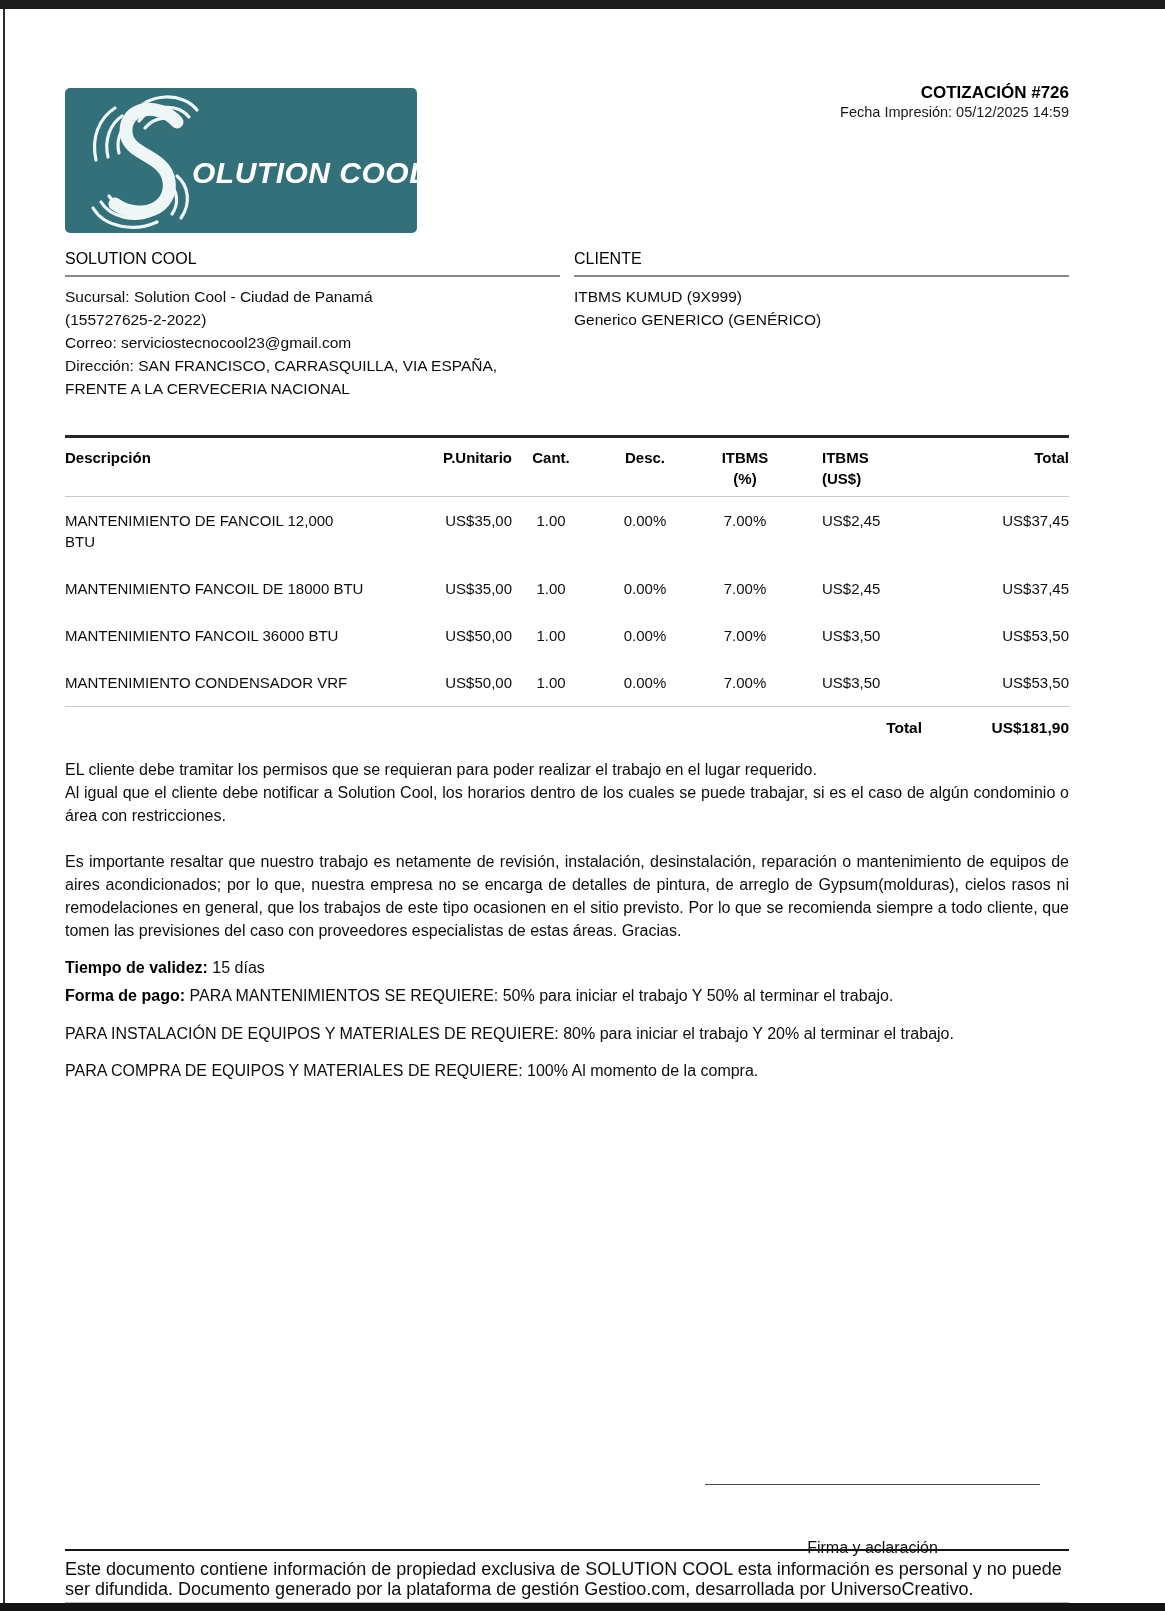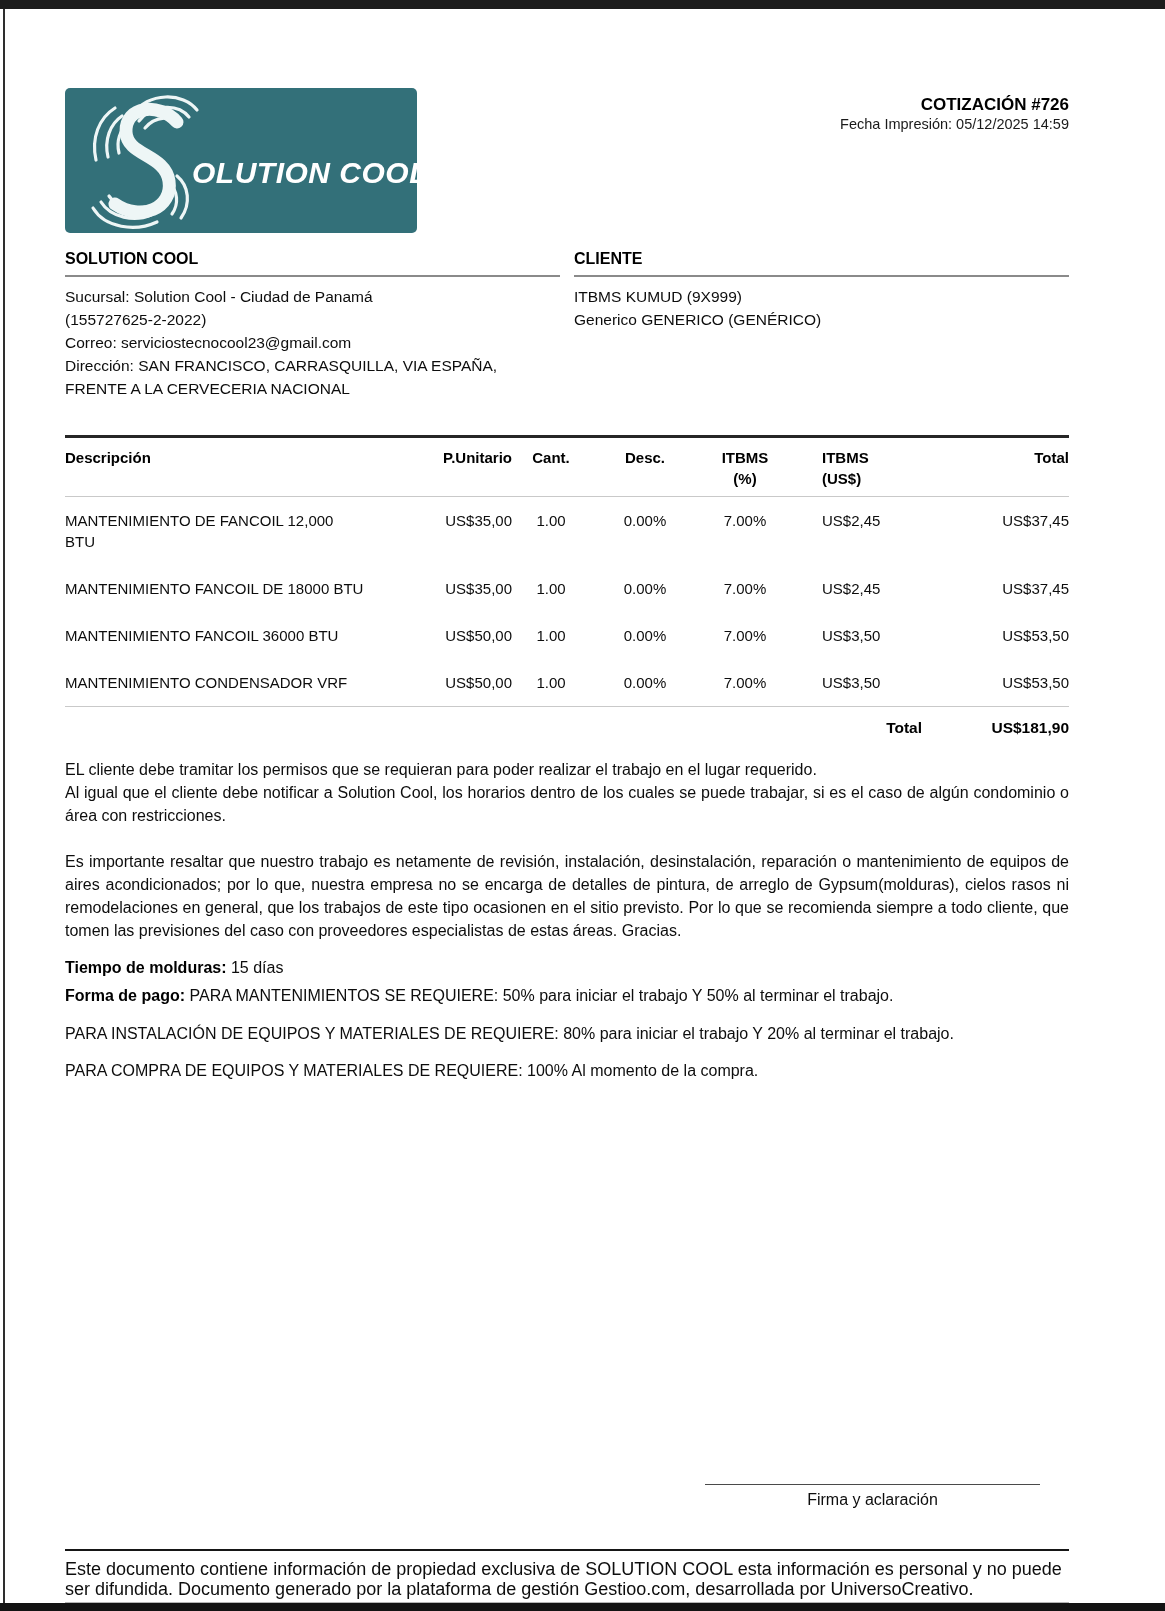--- a/index.html
+++ b/index.html
@@ -11,28 +11,28 @@
   .frame-top    { position:absolute; top:0; left:0; right:0; height:9px; background:#1c1c1c; }
   .frame-left   { position:absolute; top:9px; left:3px; width:2px; bottom:8px; background:#2e2e2e; }
   .frame-bottom { position:absolute; bottom:0; left:0; right:0; height:8px; background:#131313; }
 
   .content { position:absolute; left:65px; top:0; width:1004px; }
 
   
   .doc-header { position:relative; padding-top:88px; height:233px; }
   .logo { width:352px; height:145px; background:#337079; border-radius:5px; overflow:hidden; }
   .logo svg { display:block; width:100%; height:100%; }
-  .doc-meta { position:absolute; top:94px; right:0; text-align:right; }
+  .doc-meta { position:absolute; top:82px; right:0; text-align:right; }
   .doc-title { font-size:17px; font-weight:bold; line-height:21px; color:#000; }
   .doc-date  { font-size:14.5px; line-height:19px; color:#1a1a1a; }
 
   
   .info-row { display:flex; gap:14px; margin-top:17px; }
   .info-col { flex:1; min-width:0; }
-  .info-title { font-size:16px; font-weight:bold; color:#000; padding-bottom:7px;
+  .info-title { font-size:16px; font-weight:normal; color:#000; padding-bottom:7px;
                 border-bottom:2px solid #8a8a8a; }
   .info-body { padding-top:8px; font-size:15.5px; line-height:23px; color:#0d0d0d; }
 
   
   table.items { width:100%; border-collapse:collapse; margin-top:35px;
                 border-top:3px solid #262626; table-layout:fixed; }
   table.items th { font-size:15px; font-weight:bold; color:#000; padding:9px 0 7px;
                    line-height:21px; vertical-align:top; border-bottom:1px solid #c9c9c9; }
   table.items th .hl { white-space:pre-line; display:block; }
   table.items td { font-size:15px; color:#0d0d0d; padding:13px 0; line-height:21px; vertical-align:top; }
@@ -53,21 +53,21 @@
   .terms .p2 { margin-top:23px; }
   .line-item { font-size:16px; line-height:23px; color:#0d0d0d; }
   .lbl { font-weight:bold; color:#000; }
   .validity { margin-top:14px; }
   .payment  { margin-top:5px; }
   .para3 { margin-top:15px; }
   .para4 { margin-top:14px; }
 
   
   .signature { position:absolute; top:1484px; left:705px; width:335px; border-top:1px solid #4a4a4a; }
-  .signature-label { text-align:center; padding-top:6px; font-size:16px; color:#0d0d0d; }
+  .signature-label { text-align:center; padding-top:6px; font-size:16px; color:#0d0d0d;margin-top:48px; }
 
   
   .footer { position:absolute; top:1549px; left:65px; width:1004px;
             border-top:2px solid #161616; border-bottom:1px solid #b5b5b5;
             padding:8px 0 3px; }
   .footer-text { font-size:18px; line-height:20px; color:#0d0d0d; }
 </style>
 </head>
 <body>
 
@@ -199,21 +199,21 @@
         </tr>
       </tfoot>
     </table>
 
     <div class="terms">
       <p class="p1">EL cliente debe tramitar los permisos que se requieran para poder realizar el trabajo en el lugar requerido.
 Al igual que el cliente debe notificar a Solution Cool, los horarios dentro de los cuales se puede trabajar, si es el caso de algún condominio o área con restricciones.</p>
       <p class="p2">Es importante resaltar que nuestro trabajo es netamente de revisión, instalación, desinstalación, reparación o mantenimiento de equipos de aires acondicionados; por lo que, nuestra empresa no se encarga de detalles de pintura, de arreglo de Gypsum(molduras), cielos rasos ni remodelaciones en general, que los trabajos de este tipo ocasionen en el sitio previsto. Por lo que se recomienda siempre a todo cliente, que tomen las previsiones del caso con proveedores especialistas de estas áreas. Gracias.</p>
 
       <div class="line-item validity">
-        <span class="lbl">Tiempo de molduras:</span>
+        <span class="lbl">Tiempo de validez:</span>
         <span>15 días</span>
       </div>
       <div class="line-item payment">
         <span class="lbl">Forma de pago:</span>
         <span>PARA MANTENIMIENTOS SE REQUIERE: 50% para iniciar el trabajo Y 50% al terminar el trabajo.</span>
       </div>
       <div class="line-item para3">PARA INSTALACIÓN DE EQUIPOS Y MATERIALES DE REQUIERE: 80% para iniciar el trabajo Y 20% al terminar el trabajo.</div>
       <div class="line-item para4">PARA COMPRA DE EQUIPOS Y MATERIALES DE REQUIERE: 100% Al momento de la compra.</div>
     </div>
   </div>

